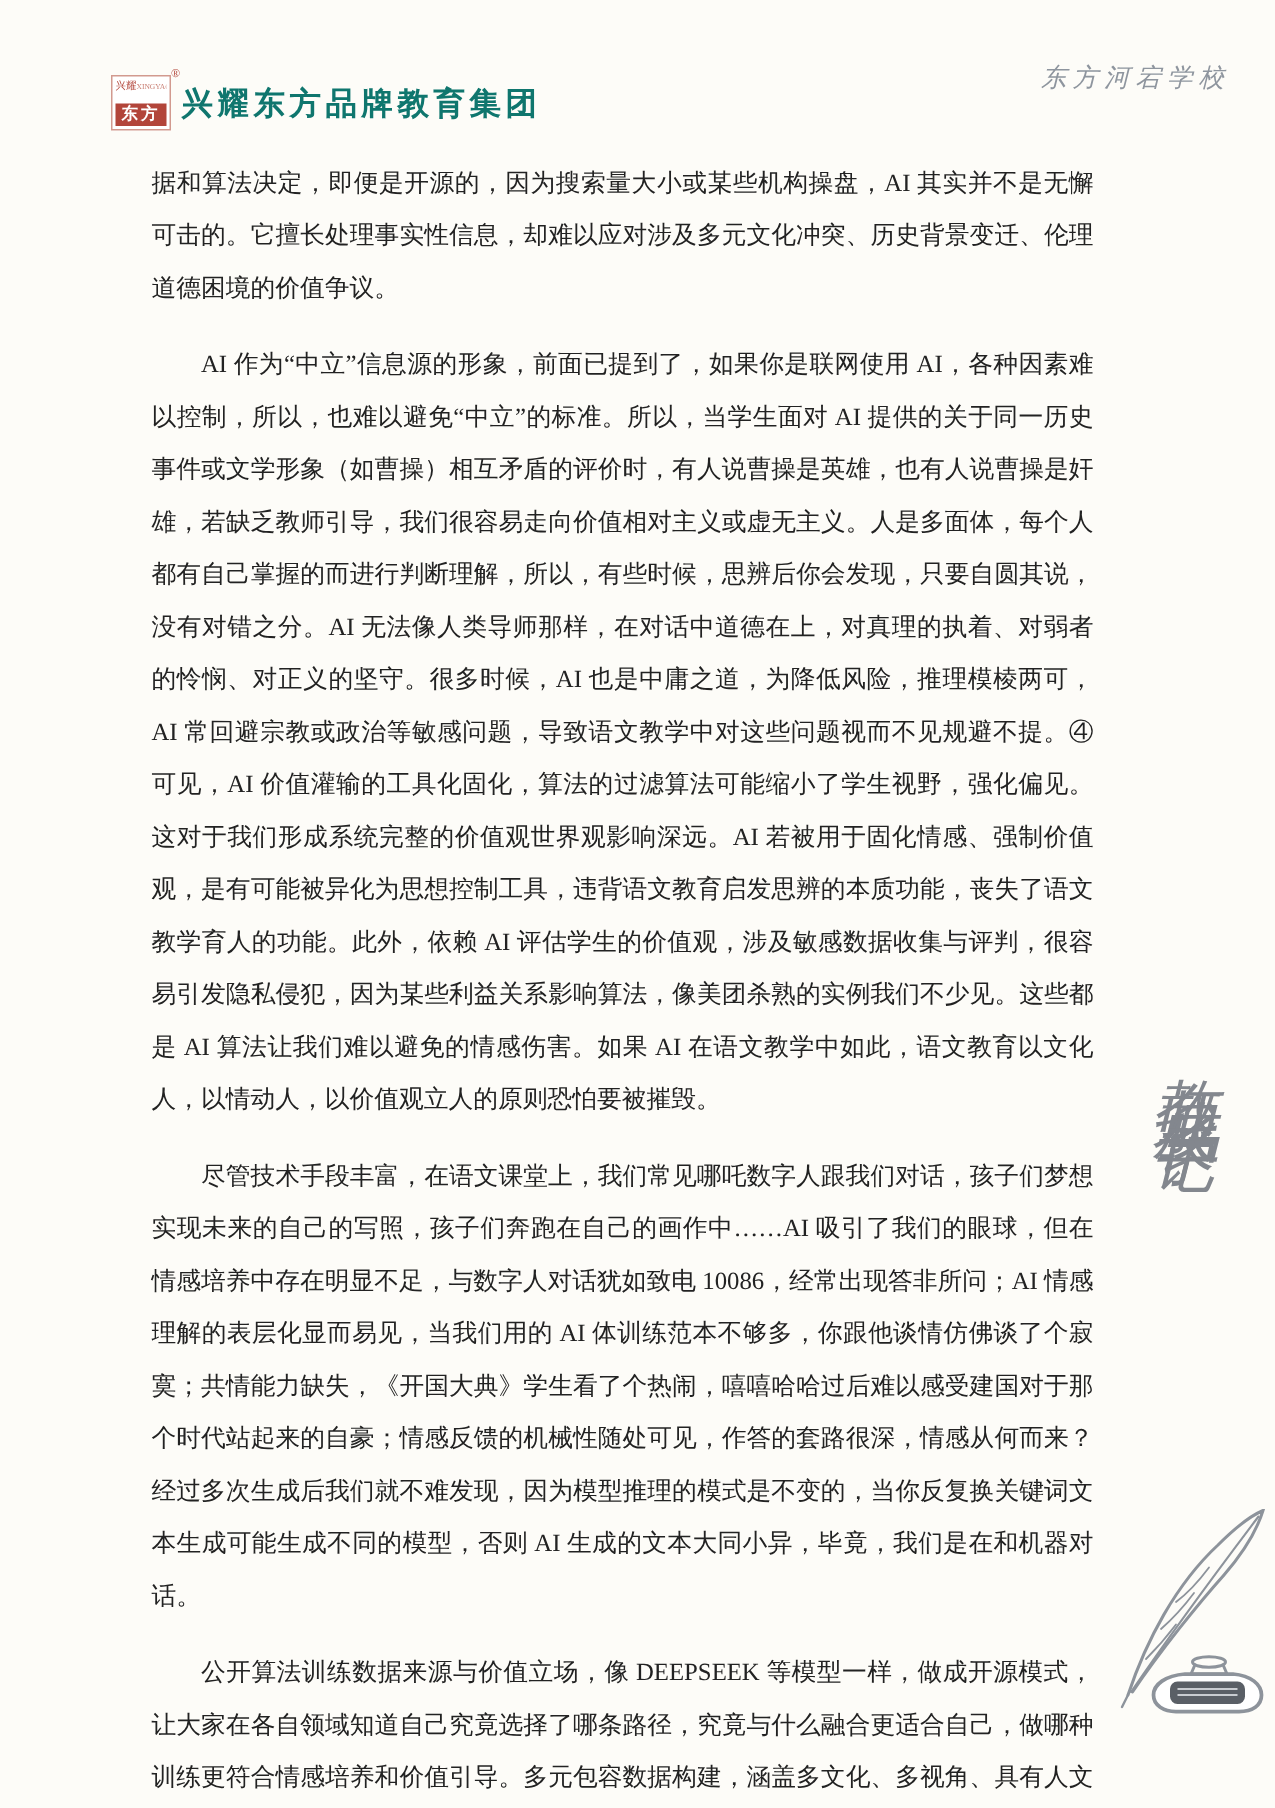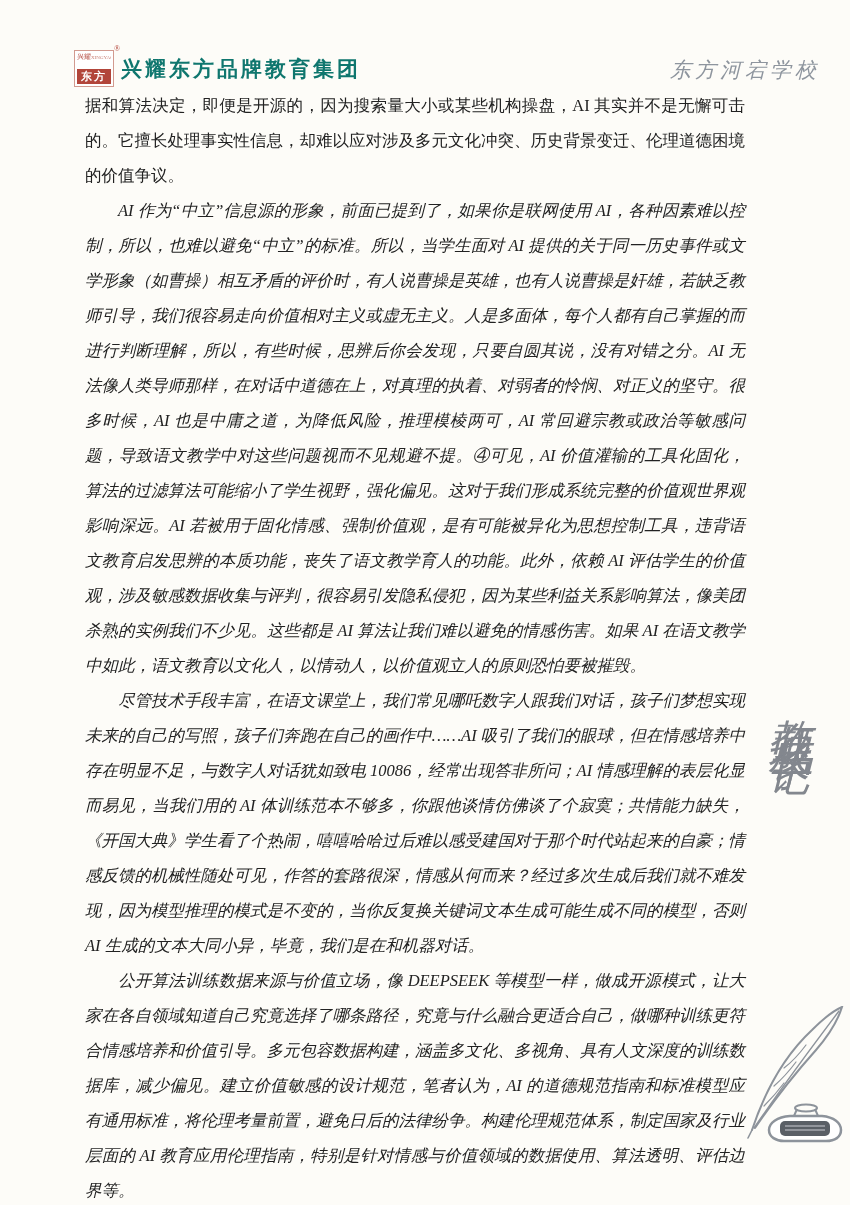--- a/index.html
+++ b/index.html
@@ -23,32 +23,32 @@
   .seal-reg{position:absolute;top:-7px;right:-7px;font-size:8px;color:#b2453a;}
   .seal-row2{
     background:#b2453a;color:#fff;font-size:11px;line-height:15px;
     text-align:center;letter-spacing:2px;font-weight:bold;
   }
   .brand-title{
     font-size:21px;font-weight:bold;color:#0f766e;letter-spacing:3px;
     font-family:"Liberation Serif","DejaVu Serif",serif;
   }
   .school{
-    position:absolute;right:30px;top:56px;
-    font-size:21px;color:#8e959e;letter-spacing:4px;font-style:italic;
+    position:absolute;right:30px;top:40px;
+    font-size:17px;color:#8e959e;letter-spacing:4px;font-style:italic;
   }
 
   
   main{
     position:absolute;left:85px;top:88px;width:660px;
     font-size:16.5px;line-height:35px;color:#222;
     text-align:justify;
   }
-  main p{margin:0;padding:0;}
-  main p.indent{text-indent:2em;font-style:italic;}
+  main p{margin:16px;padding:0;}
+  main p.indent{text-indent:2em;}
 
   
   .calligraphy{
     position:absolute;left:768px;top:686px;height:300px;
     writing-mode:vertical-rl;text-orientation:upright;
     font-size:42px;line-height:1.0;letter-spacing:7px;
     color:#83878e;font-style:italic;
     font-family:"DejaVu Serif","Liberation Serif",serif;
   }
   .quill{position:absolute;left:738px;top:1006px;}

